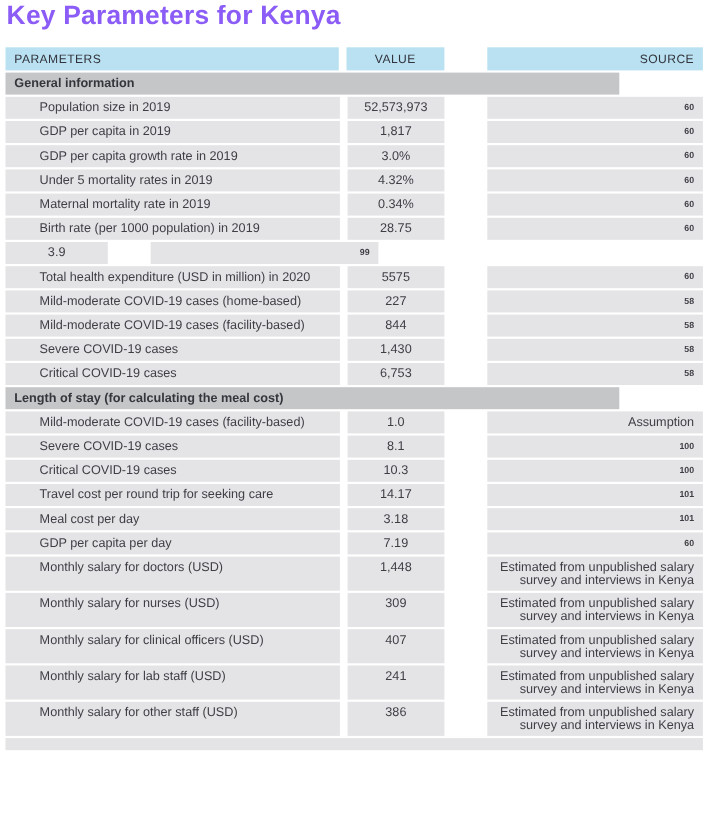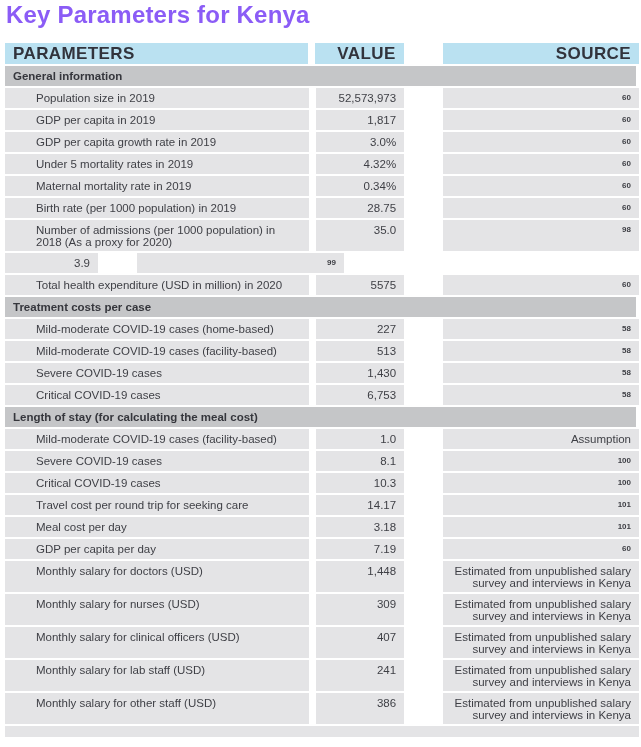--- a/index.html
+++ b/index.html
@@ -40,40 +40,40 @@
     font-size: 11.5px;
     line-height: 12.5px;
     min-height: 20px;
   }
   .cell.param {
     width: 320px;
     padding-left: 31px;
   }
   .cell.value {
     width: 93px;
-    text-align: right;
+    text-align: center;
   }
   .cell.source {
     width: 207px;
     text-align: right;
     margin-left: 32px;
   }
   .header-row .cell {
     background: #bae1f1;
-    font-weight: bold;
-    font-size: 17px;
+    font-weight: normal;
+    font-size: 11px;
     letter-spacing: 0.4px;
     color: #31333c;
     padding-top: 5px;
     padding-bottom: 3px;
   }
   .header-row .cell.param { padding-left: 8px; }
   .section-row {
     box-sizing: border-box;
-    width: 631px;
+    width: 558px;
     min-height: 20px;
     background: #c5c6c8;
     color: #35363c;
     font-weight: bold;
     font-size: 11.5px;
     line-height: 12.5px;
     padding: 4px 8px 2px 8px;
     margin-bottom: 2px;
   }
   .ref {
@@ -128,42 +128,36 @@
           <div class="cell param">Maternal mortality rate in 2019</div>
           <div class="cell value">0.34%</div>
           <div class="cell source"><span class="ref">60</span></div>
         </div>
         <div class="row">
           <div class="cell param">Birth rate (per 1000 population) in 2019</div>
           <div class="cell value">28.75</div>
           <div class="cell source"><span class="ref">60</span></div>
         </div>
         <div class="row">
-          <div class="cell param">Number of admissions (per 1000 population) in 2018 (As a proxy for 2020)</div>
-          <div class="cell value">35.0</div>
-          <div class="cell source"><span class="ref">98</span></div>
-        </div>
-        <div class="row">
           <div class="cell value">3.9</div>
           <div class="cell source"><span class="ref">99</span></div>
         </div>
         <div class="row">
           <div class="cell param">Total health expenditure (USD in million) in 2020</div>
           <div class="cell value">5575</div>
           <div class="cell source"><span class="ref">60</span></div>
         </div>
-        <div class="section-row">Treatment costs per case</div>
         <div class="row">
           <div class="cell param">Mild-moderate COVID-19 cases (home-based)</div>
           <div class="cell value">227</div>
           <div class="cell source"><span class="ref">58</span></div>
         </div>
         <div class="row">
           <div class="cell param">Mild-moderate COVID-19 cases (facility-based)</div>
-          <div class="cell value">513</div>
+          <div class="cell value">844</div>
           <div class="cell source"><span class="ref">58</span></div>
         </div>
         <div class="row">
           <div class="cell param">Severe COVID-19 cases</div>
           <div class="cell value">1,430</div>
           <div class="cell source"><span class="ref">58</span></div>
         </div>
         <div class="row">
           <div class="cell param">Critical COVID-19 cases</div>
           <div class="cell value">6,753</div>

